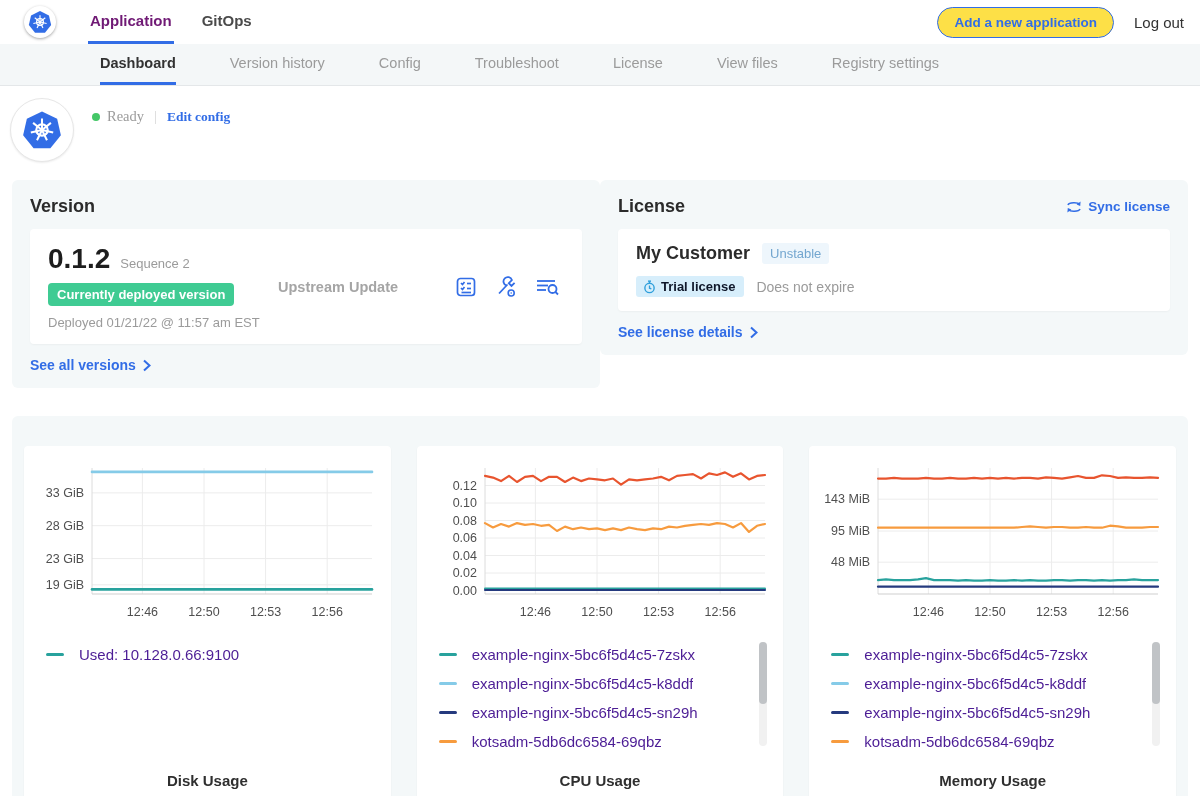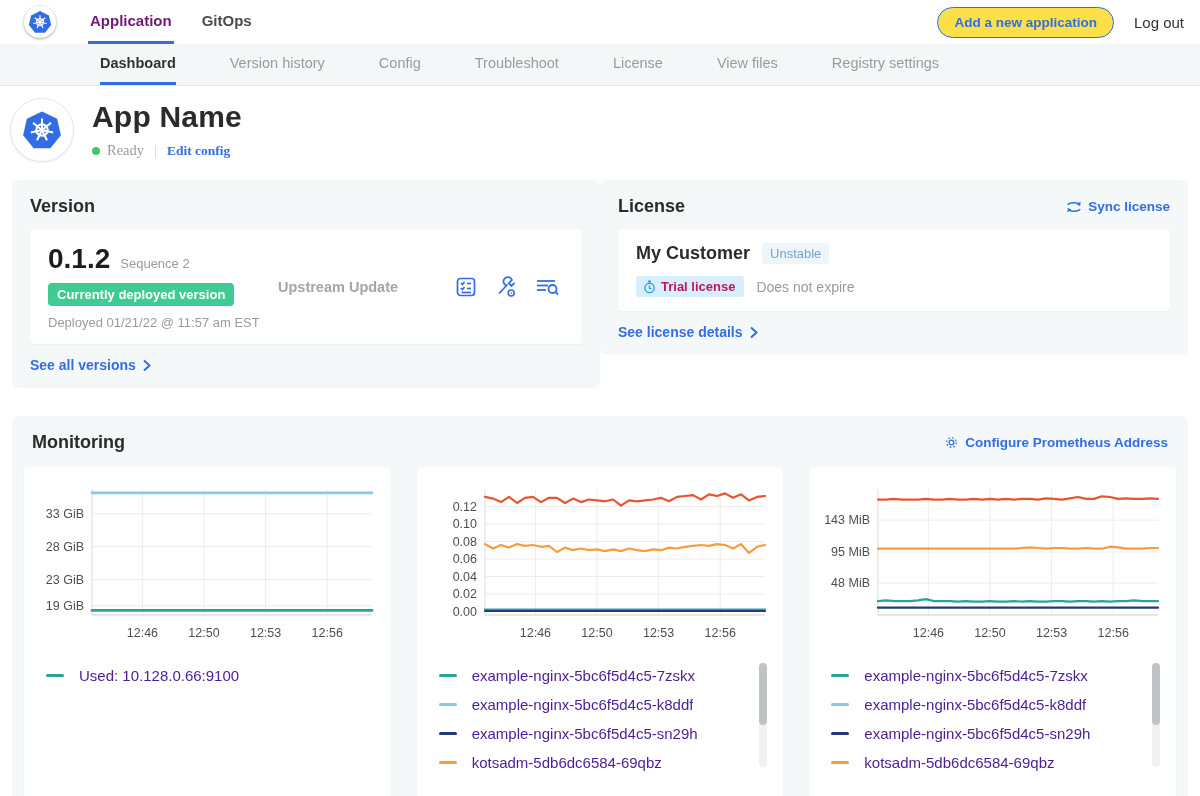--- a/index.html
+++ b/index.html
@@ -52,21 +52,21 @@
   .deployed-date { margin-top:9px; font-size:13px; color:#9b9b9b; }
   .ver-col2 { flex:1; font-size:14.5px; font-weight:700; color:#a5a5a5; }
   .ver-icons { display:flex; gap:16px; align-items:center; padding-right:4px; }
   .ver-icons span { cursor:pointer; display:flex; }
 
   
   .lic-name-row { display:flex; align-items:center; gap:12px; }
   .lic-name { font-size:18px; font-weight:700; color:#2b2b2b; }
   .channel-badge { background:#eef6fc; color:#73a6cf; font-size:13px; padding:3px 8px; border-radius:3px; }
   .lic-row2 { display:flex; align-items:center; gap:12px; margin-top:12px; }
-  .trial-badge { background:#d7eefb; color:#be185d; font-size:13px; font-weight:700; padding:3px 9px 3px 7px; border-radius:3px; display:flex; align-items:center; gap:5px; }
+  .trial-badge { background:#d7eefb; color:#0f172a; font-size:13px; font-weight:700; padding:3px 9px 3px 7px; border-radius:3px; display:flex; align-items:center; gap:5px; }
   .no-expire { font-size:14px; color:#9b9b9b; }
 
   
   .monitoring { background:#f4f8f9; border-radius:6px; margin:28px 12px 0; padding:16px 12px 20px 12px; }
   .mon-head { display:flex; align-items:center; padding:0 8px; }
   .charts-row { display:flex; gap:26px; margin-top:14px; }
   .chart-card { background:#fff; border-radius:4px; box-shadow:0 1px 2px rgba(0,0,0,.05); flex:1; padding:12px 6px 18px; display:flex; flex-direction:column; }
   .plot { display:flex; justify-content:center; }
   .tick { fill:#4f4f4f; font-size:12.5px; font-family:"Liberation Sans", sans-serif; }
   .legend { position:relative; margin:10px 0 0 16px; height:120px; padding-right:30px; }
@@ -132,21 +132,20 @@
         <line x1="50" y1="50" x2="61.3" y2="73.4"></line>
         <line x1="50" y1="50" x2="38.7" y2="73.4"></line>
         <line x1="50" y1="50" x2="24.6" y2="55.8"></line>
         <line x1="50" y1="50" x2="29.7" y2="33.8"></line>
       </g>
       <circle cx="50" cy="50" r="13" fill="none" stroke="#fff" stroke-width="5"></circle>
       <circle cx="50" cy="50" r="4" fill="#fff"></circle>
     </svg>
   </div>
   <div class="app-head-text">
-    <div class="app-name">App Name</div>
     <div class="app-status-row">
       <span class="status-dot"></span>
       <span class="status-text">Ready</span>
       <span class="status-sep">|</span>
       <a class="edit-config">Edit config</a>
     </div>
   </div>
 </div>
 
 <div class="cards-row">
@@ -245,36 +244,20 @@
     <a class="see-link">
       <span>See license details</span>
       <svg width="11" height="13" viewBox="0 0 11 13">
           <polyline points="3,1.5 8.5,6.5 3,11.5" fill="none" stroke="#326de6" stroke-width="2"></polyline>
         </svg>
     </a>
   </div>
 </div>
 
 <div class="monitoring">
-  <div class="mon-head">
-    <div class="panel-title">Monitoring</div>
-    <div class="panel-links">
-      <a class="blue-link">
-        <span style="display:flex">
-          <svg width="15" height="15" viewBox="0 0 20 20">
-              <g fill="none" stroke="#326de6" stroke-width="1.6">
-                <circle cx="10" cy="10" r="3.2"></circle>
-                <circle cx="10" cy="10" r="6.4" stroke-dasharray="2.4 2.63"></circle>
-              </g>
-            </svg>
-        </span>
-        <span>Configure Prometheus Address</span>
-      </a>
-    </div>
-  </div>
 
   <div class="charts-row">
     <div class="chart-card">
       <div class="plot">
           <svg width="346" height="172" viewBox="0 0 346 172">
             <line x1="108.4" y1="10" x2="108.4" y2="136" stroke="#ececec"></line>
             <text x="108.4" y="158" text-anchor="middle" class="tick">12:46</text>
             <line x1="170.0" y1="10" x2="170.0" y2="136" stroke="#ececec"></line>
             <text x="170.0" y="158" text-anchor="middle" class="tick">12:50</text>
             <line x1="231.6" y1="10" x2="231.6" y2="136" stroke="#ececec"></line>

